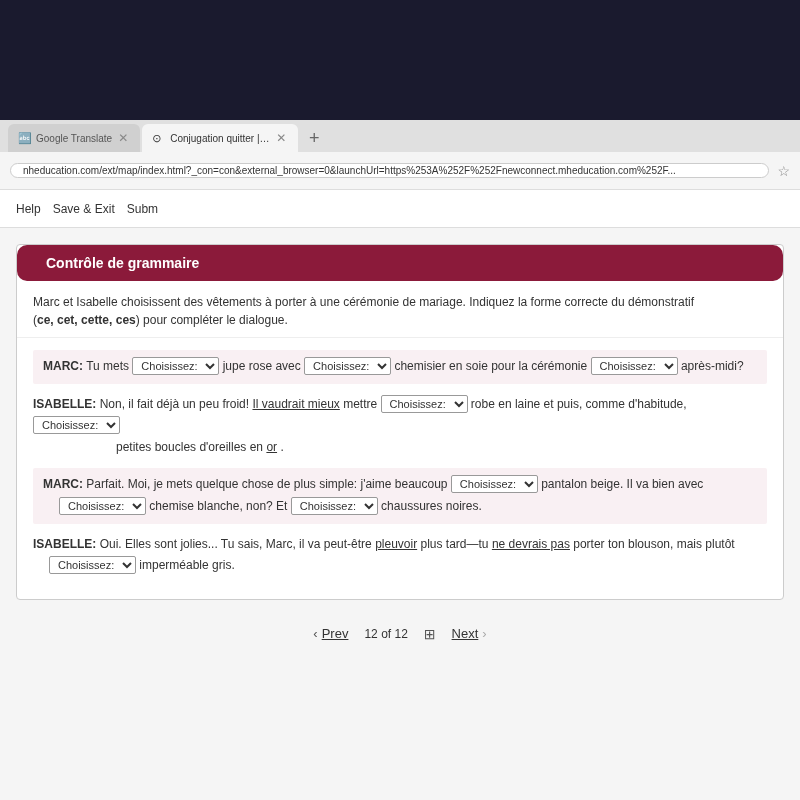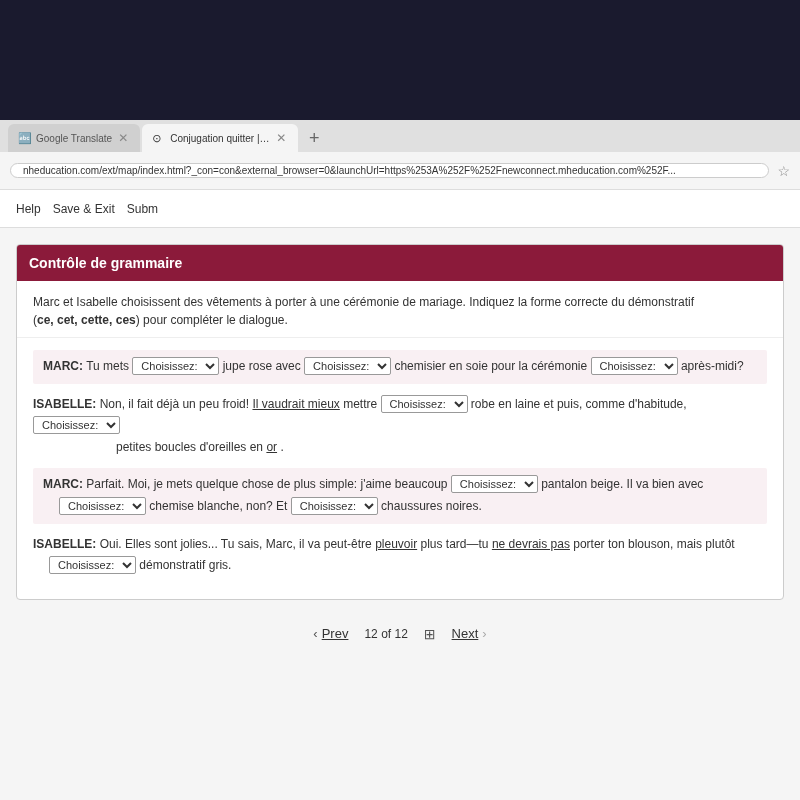--- a/index.html
+++ b/index.html
@@ -177,23 +177,24 @@
       background: white;
       border: 1px solid #ccc;
       border-radius: 4px;
       overflow: hidden;
       margin-bottom: 12px;
     }
 
     .card-header {
       background: #8b1a3a;
       color: white;
-      padding: 10px 12px;
+      padding: 10px 29px;
       font-size: 14px;
       font-weight: bold;
+      border-radius: 10px;
     }
 
     .card-subheader {
       padding: 12px 16px 8px;
       border-bottom: 1px solid #eee;
     }
 
     .card-subtitle {
       font-size: 13px;
       font-weight: bold;
@@ -388,21 +389,21 @@
           <span class="underline-text">pleuvoir</span>
           <span> plus tard—tu </span>
           <span class="underline-text">ne devrais pas</span>
           <span> porter ton blouson, mais plutôt</span>
           <br>
           <span style="display:inline-block; margin-left:16px;">
             <select class="dropdown">
               <option>Choisissez:</option><option>ce</option><option>cet</option><option>cette</option><option>ces</option>
             </select>
           </span>
-          <span> démonstratif gris.</span>
+          <span> imperméable gris.</span>
         </div>
 
       </div>
     </div>
 
     <div class="pagination">
       <div class="page-nav">
         <span>‹</span>
         <span class="underline-text">Prev</span>
       </div>

